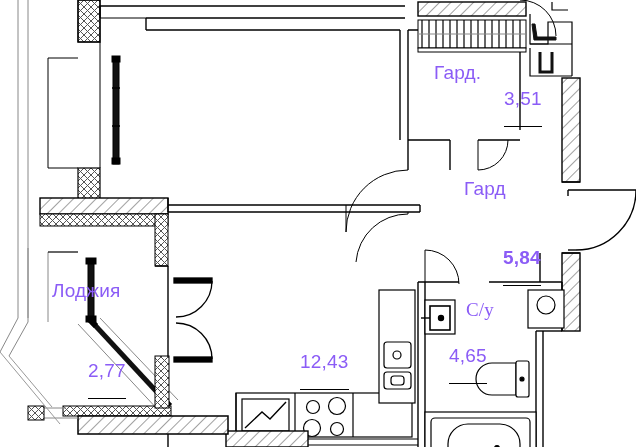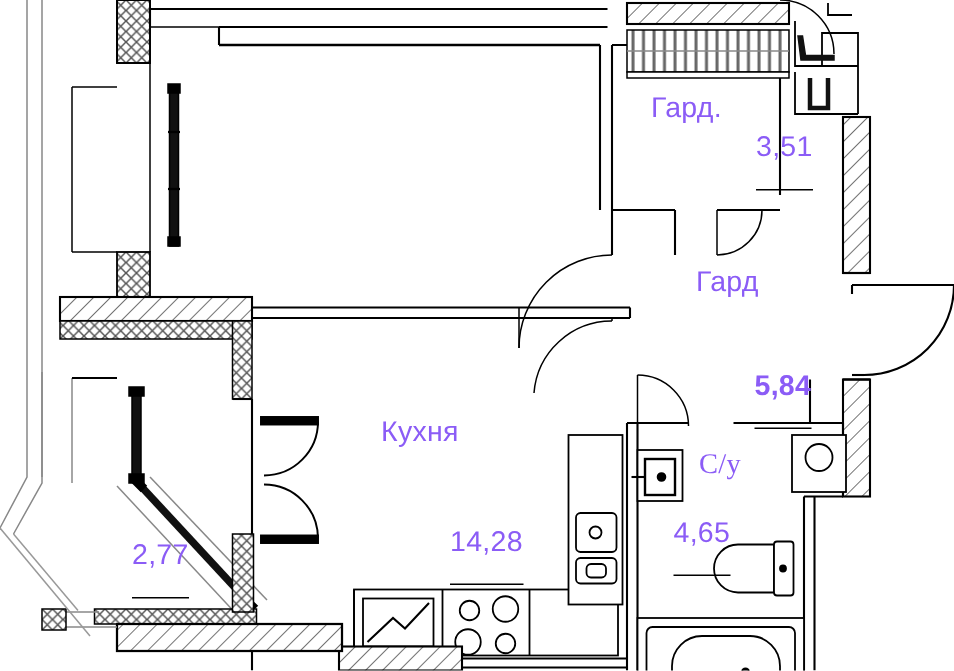--- a/index.html
+++ b/index.html
@@ -270,18 +270,18 @@
 
   <div class="lbl room-name" style="left:434px;top:62px;">Гард.</div>
   <div class="lbl area" style="left:504px;top:88px;">3,51</div>
 
   <div class="lbl room-name" style="left:464px;top:178px;">Гард</div>
   <div class="lbl area" style="left:503px;top:247px;font-weight:bold;">5,84</div>
 
   <div class="lbl room-name" style="left:466px;top:299px;font-family:Liberation Serif, serif;">С/у</div>
   <div class="lbl area" style="left:434px;top:345px;margin-left:15px;">4,65</div>
 
-  <div class="lbl room-name" style="left:254px;top:278px;">Кухня</div>
-  <div class="lbl area" style="left:300px;top:351px;">14,28</div>
-
+  <div class="lbl area" style="left:300px;top:351px;">12,43</div>
+
+  <div class="lbl room-name" style="left:52px;top:280px;">Лоджия</div>
   <div class="lbl area" style="left:88px;top:360px;">2,77</div>
 
 </div>
 
 </body></html>

